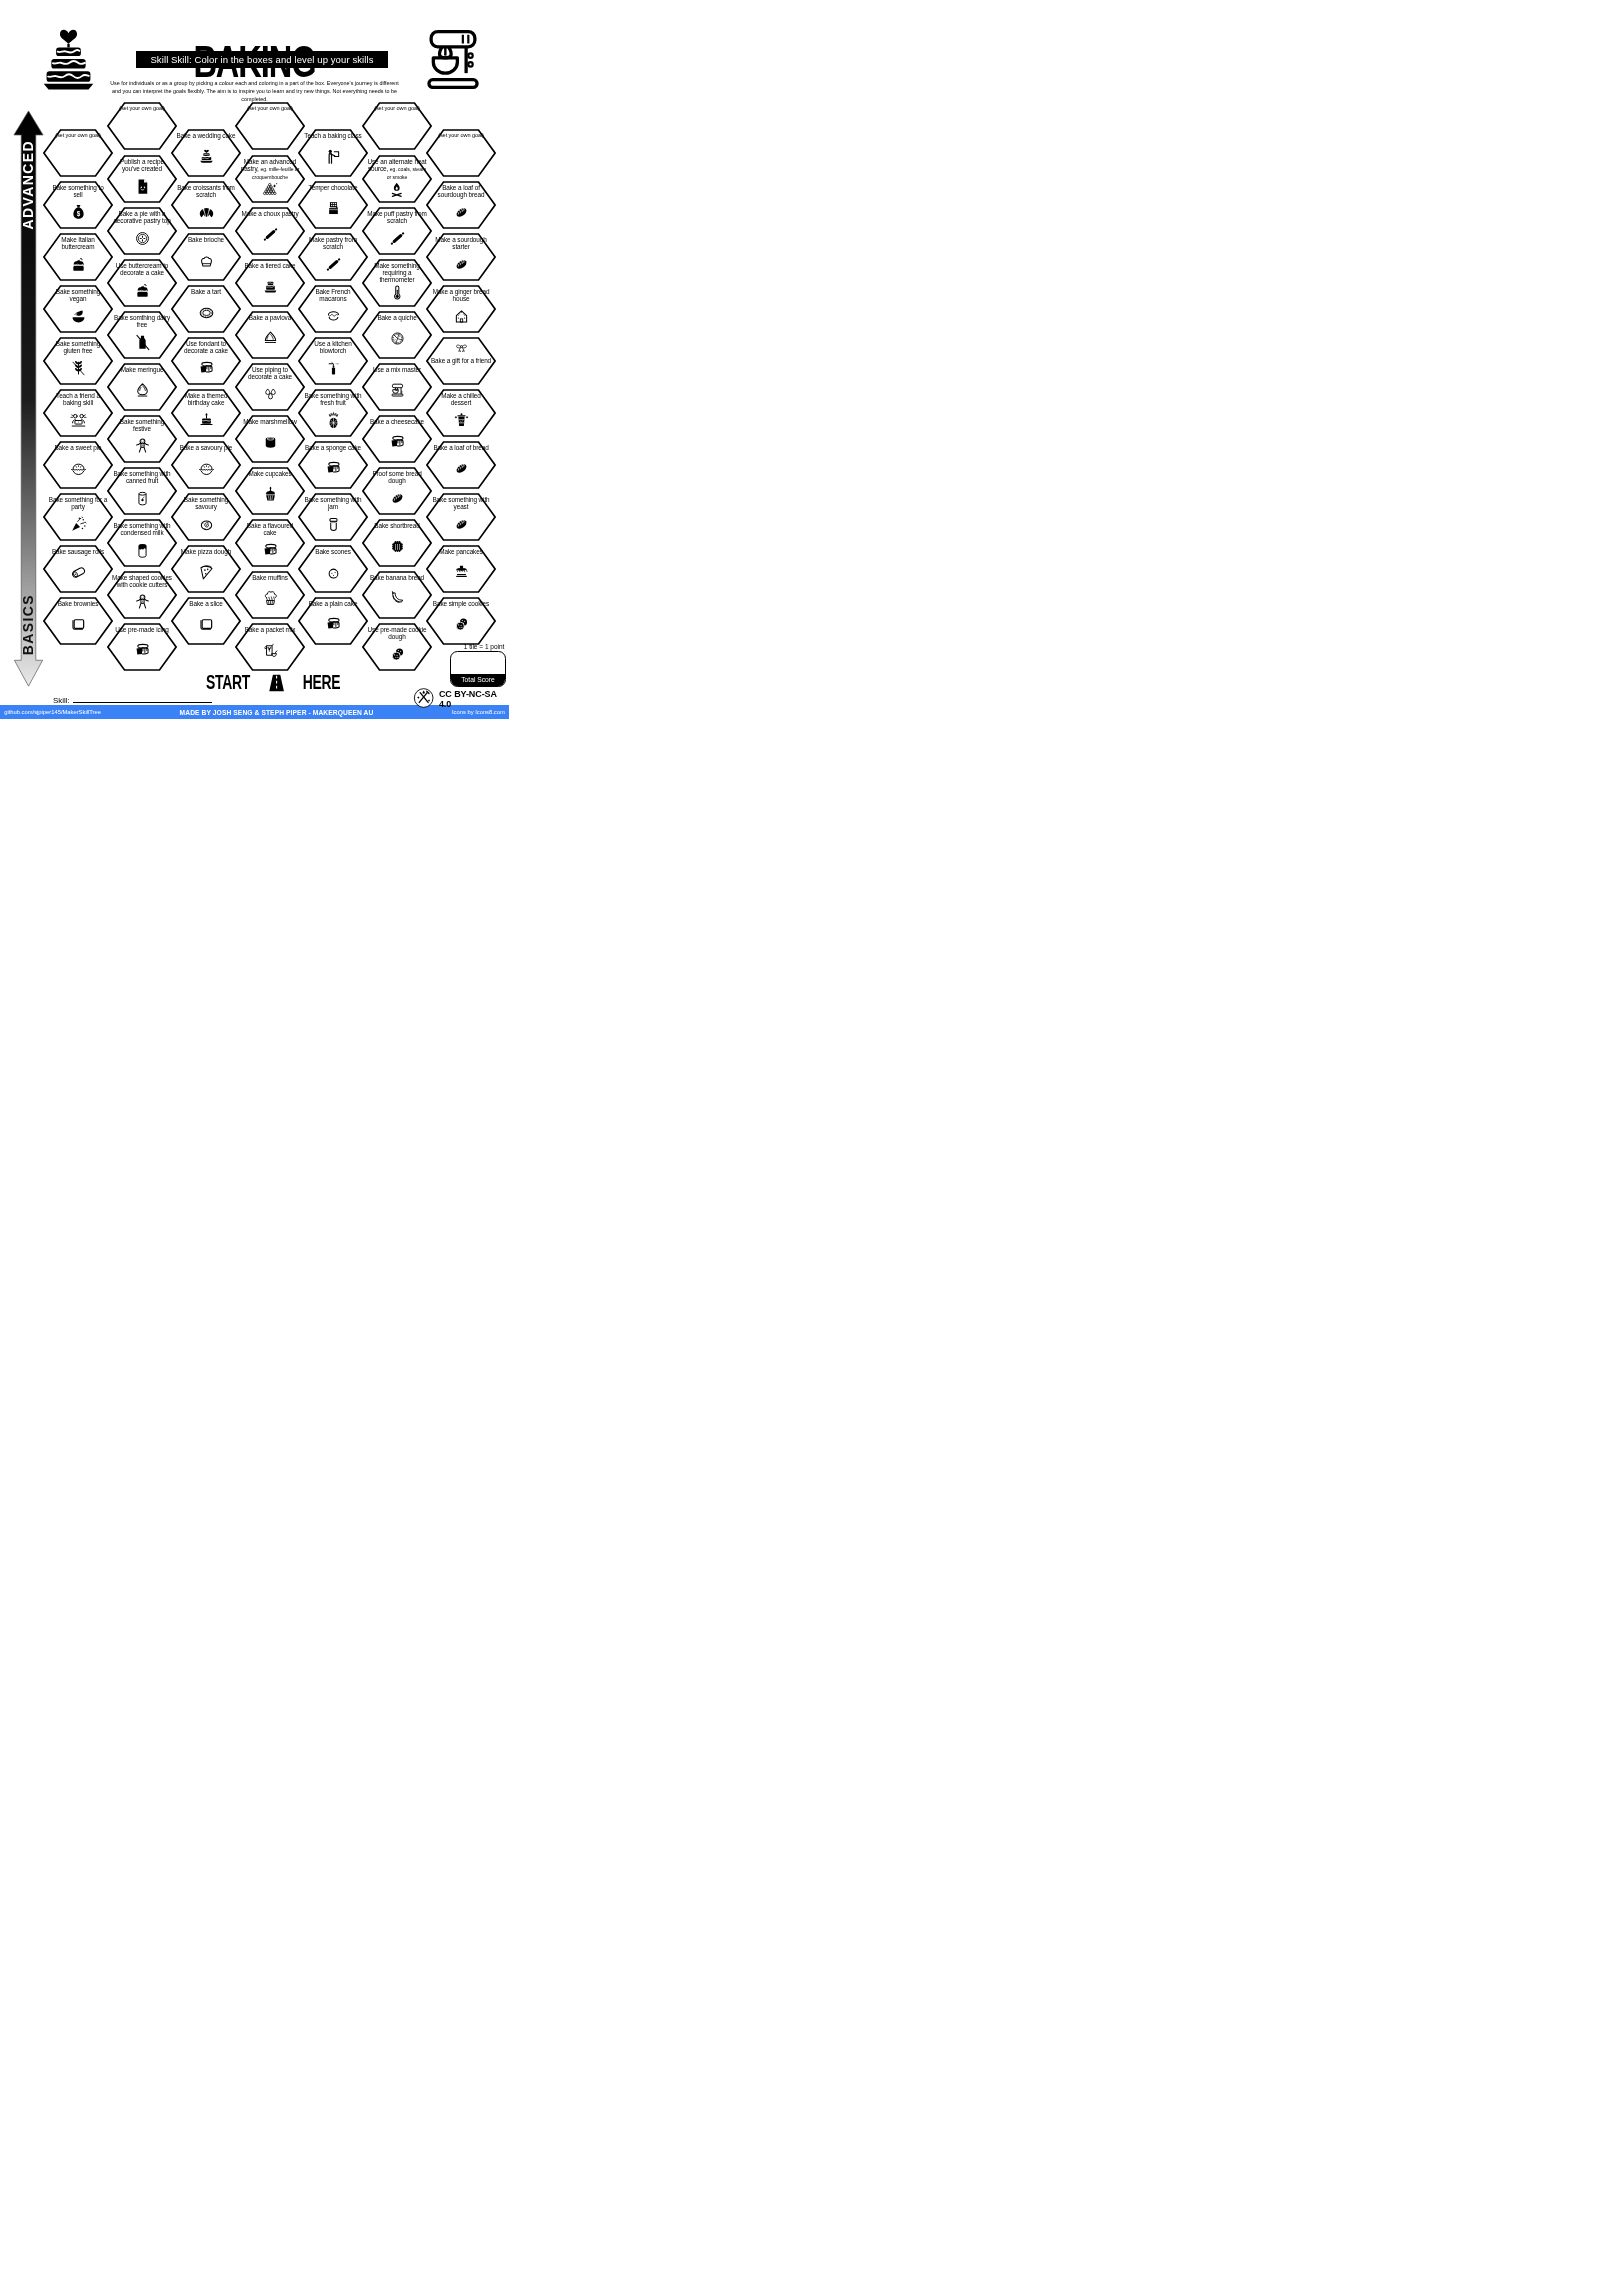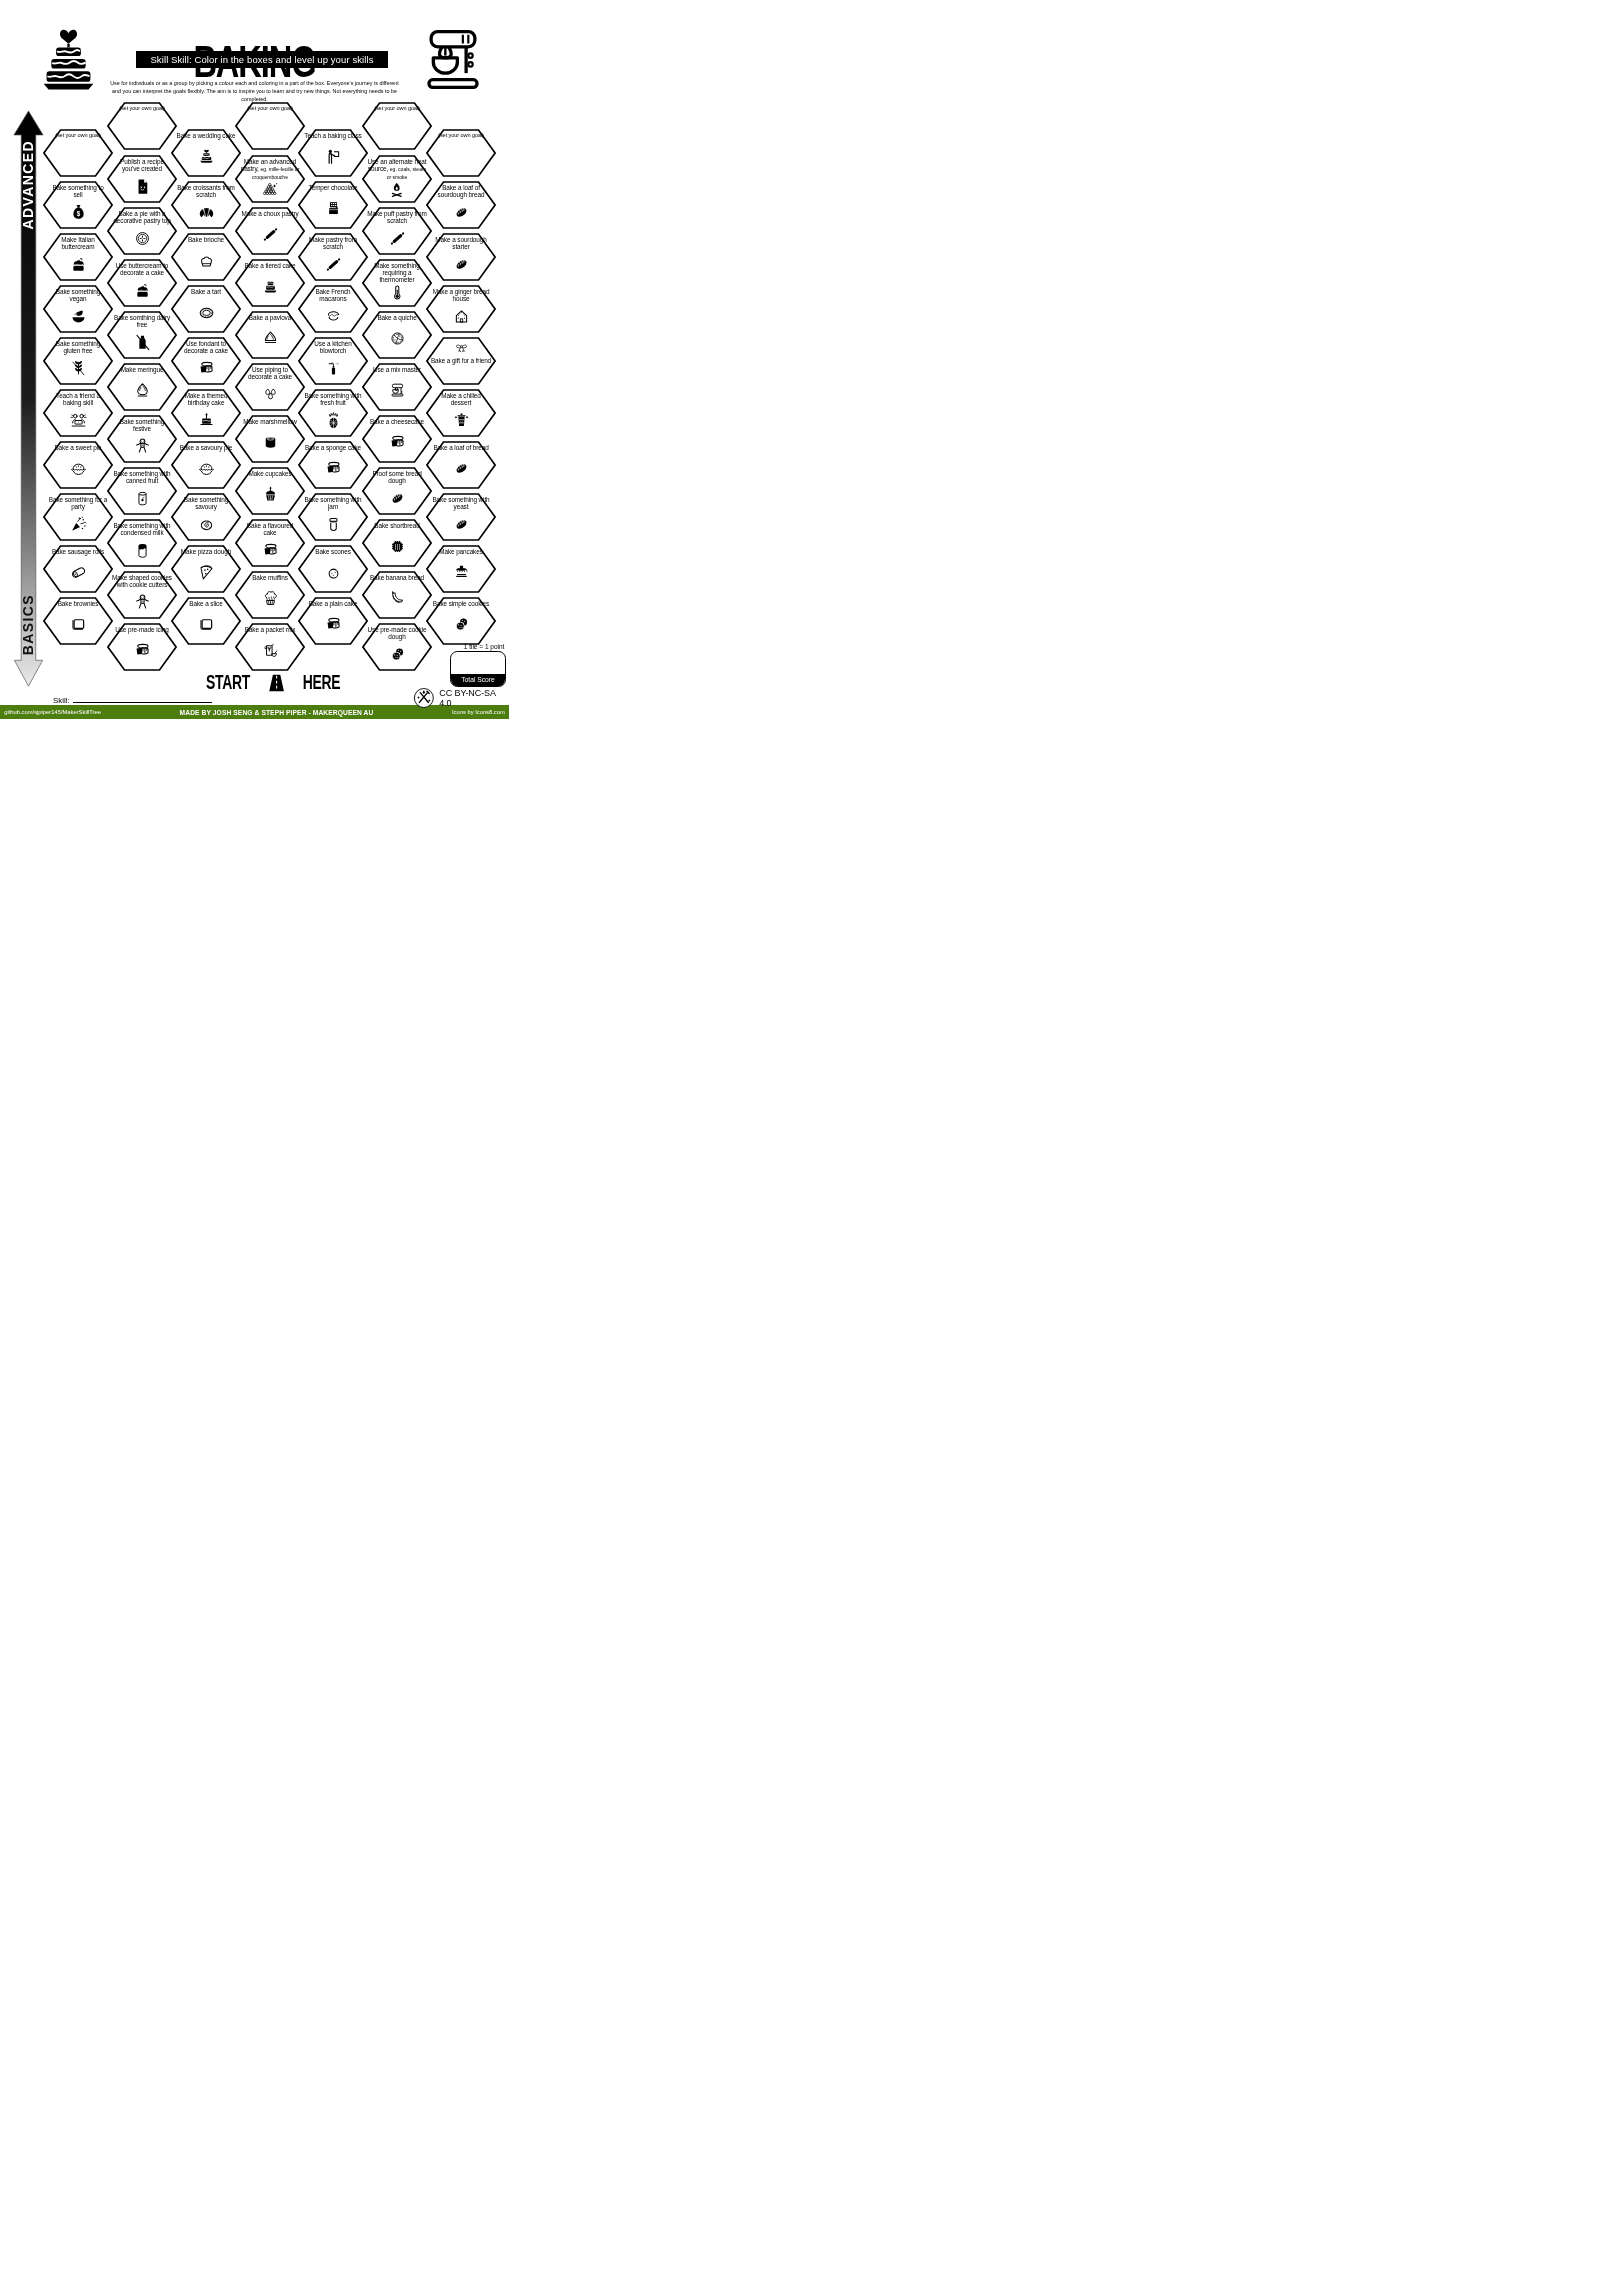--- a/index.html
+++ b/index.html
@@ -36,24 +36,24 @@
     gap:5.6px;transform:translateX(17.6px);}
   .start-word{font-size:19.4px;font-weight:800;letter-spacing:-0.5px;transform:scaleX(.72);white-space:nowrap;}
   #road-icon{width:26px;height:22px;}
   #name-row{position:absolute;left:53px;top:695px;font-size:7.9px;display:flex;align-items:baseline;}
   #name-line{display:inline-block;width:139px;border-bottom:1.2px solid #000;height:7.4px;margin-left:3.2px;}
   #tile-note{position:absolute;right:4.6px;top:643px;font-size:6.5px;}
   #score-box{position:absolute;left:450px;top:651px;width:54px;height:34px;border:1.4px solid #000;
     border-radius:7.4px;overflow:hidden;background:#fff;}
   #score-box-label{position:absolute;left:0;right:0;bottom:0;height:12px;background:#000;color:#fff;
     text-align:center;font-size:6.7px;line-height:12px;}
-  #license-row{position:absolute;left:413px;top:687px;display:flex;align-items:center;gap:4.6px;z-index:5;}
+  #license-row{position:absolute;left:413px;top:687px;display:flex;align-items:flex-end;gap:4.6px;z-index:5;font-weight:bold;}
   #badge-icon{width:22px;height:22px;}
   #license-text{font-size:9px;letter-spacing:-0.1px;}
-  #bottom-bar{position:absolute;left:0;right:0;bottom:0;height:14px;background:#4d7c0f;color:#fff;
+  #bottom-bar{position:absolute;left:0;right:0;bottom:0;height:14px;background:#3b82f6;color:#fff;
     display:flex;align-items:center;}
   #bar-left{padding-left:4.2px;font-size:5.8px;flex:0 0 auto;}
   #bar-center{flex:1 1 auto;text-align:center;font-size:7.6px;font-weight:bold;transform:scaleX(.88);letter-spacing:0.1px;}
   #bar-right{padding-right:4.2px;font-size:5.8px;flex:0 0 auto;}
 </style>
 </head>
 <body>
 
 <div id="poster">
 

